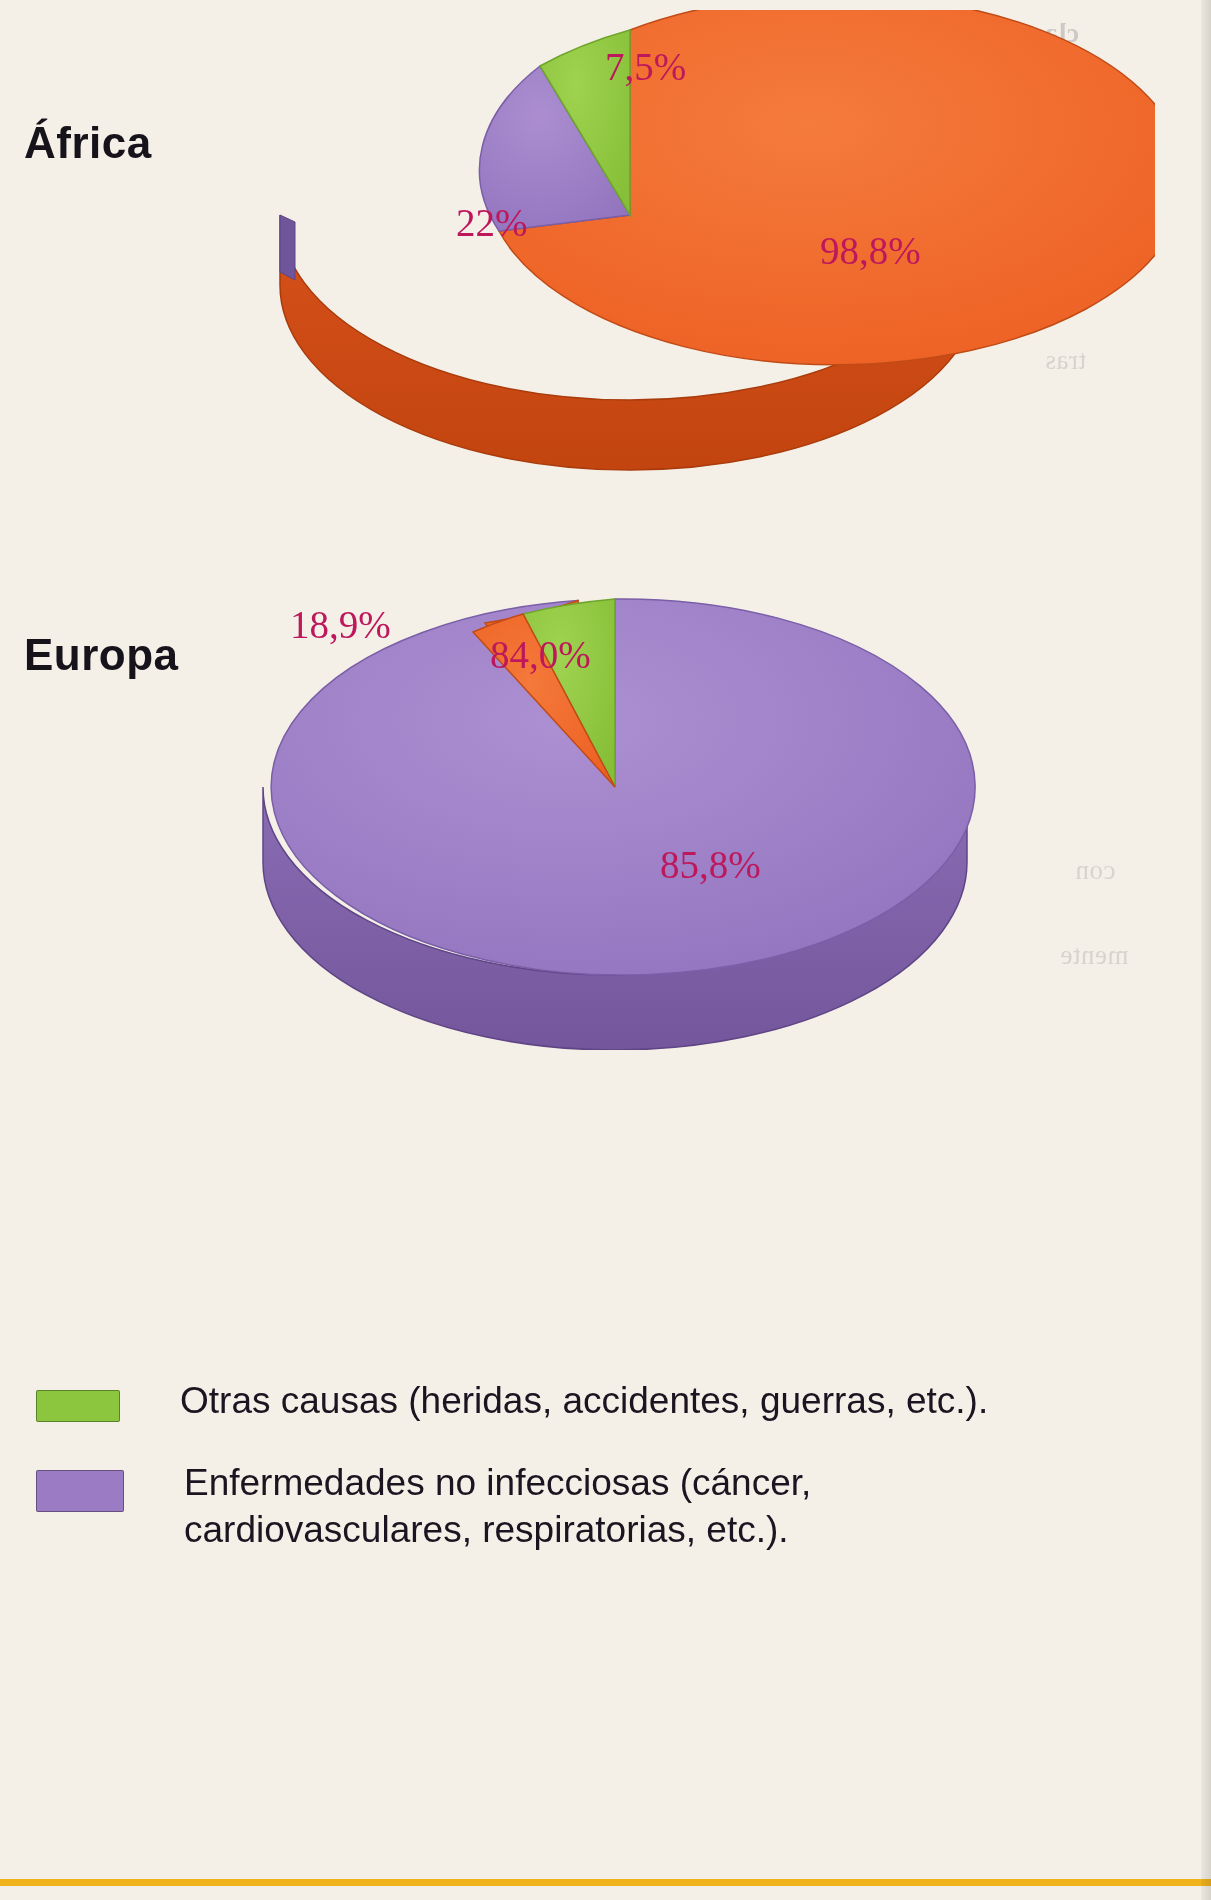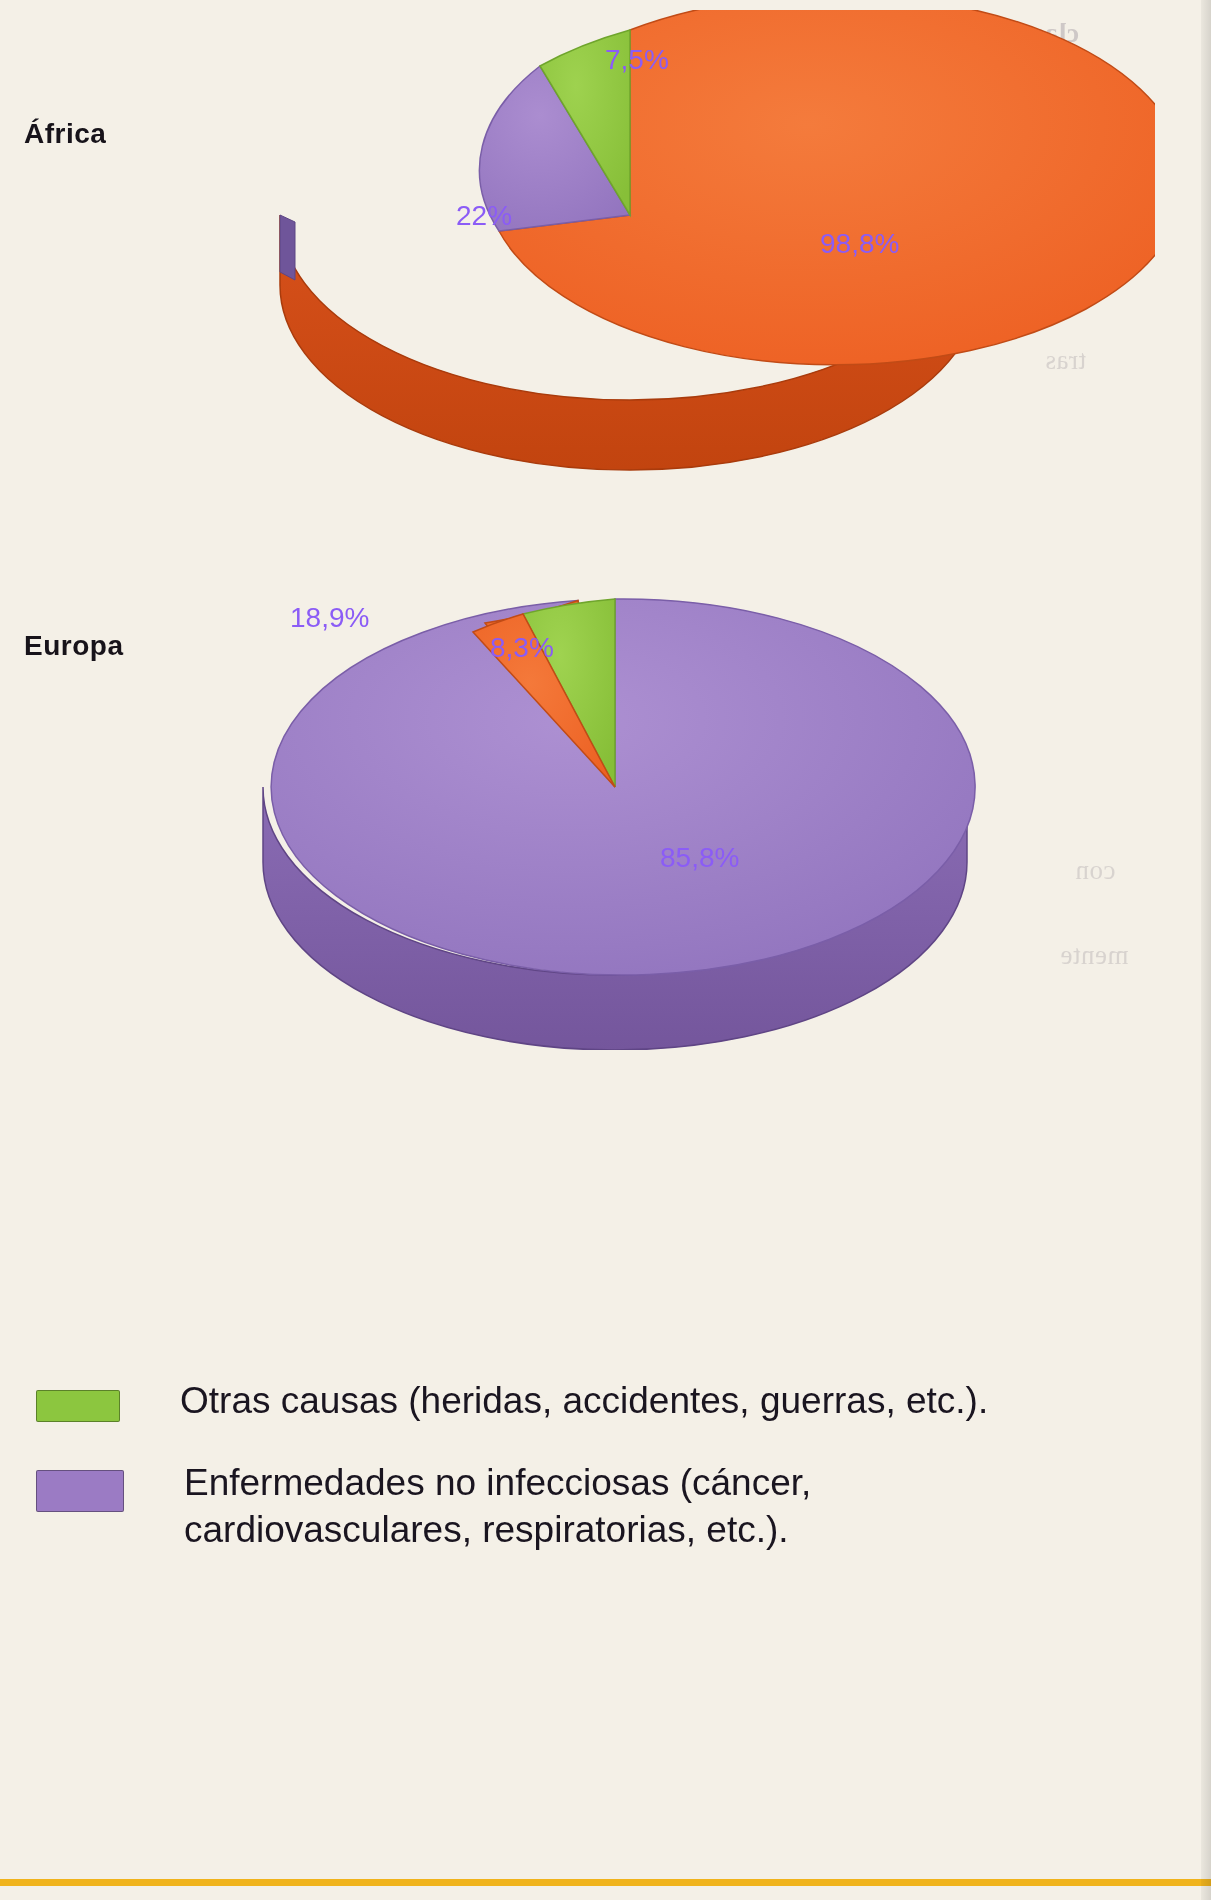--- a/index.html
+++ b/index.html
@@ -38,33 +38,33 @@
   .bleed.blue { color: rgba(90, 105, 150, 0.28); }
 
   
   .chart-block {
     position: absolute;
   }
   .region-label {
     position: absolute;
     font-family: "Liberation Sans", sans-serif;
     font-weight: bold;
-    font-size: 28px;
+    font-size: 44px;
     color: #17131a;
     letter-spacing: .5px;
   }
 
   .pie-wrap { position: absolute; }
   .pie-wrap svg { display: block; }
 
   .slice-label {
     position: absolute;
-    font-family: Liberation Sans, sans-serif;
-    font-size: 28px;
-    color: #8b5cf6;
+    font-family: Liberation Serif, serif;
+    font-size: 39px;
+    color: #be185d;
     white-space: nowrap;
   }
 
   
   #legend {
     position: absolute;
     left: 30px;
     top: 1378px;
     width: 1150px;
   }
@@ -204,21 +204,21 @@
       <path d="M 370 207 L 240 43 A 352 188 0 0 1 333 20.5 Z" fill="url(#greenTop2)" stroke="#6fa52c" stroke-width="1.5" opacity="0"></path>
 
       <path d="M 370 207 L 370 19 A 352 188 0 0 0 278 34 Z" fill="url(#greenTop2)" stroke="#6fa52c" stroke-width="1.5"></path>
 
       <path d="M 370 207 L 278 34 A 352 188 0 0 0 228 52 Z" fill="url(#orangeTop2)" stroke="#c14b16" stroke-width="1.5"></path>
     </svg>
   </div>
 
   <div class="slice-label" style="left:290px; top:22px;">18,9%</div>
   <div class="slice-label" style="left:660px; top:262px;">85,8%</div>
-  <div class="slice-label" style="left:490px; top:52px;">8,3%</div>
+  <div class="slice-label" style="left:490px; top:52px;">84,0%</div>
 </div>
 
 <div id="legend">
 
 
   <div class="legend-row">
     <div class="swatch small" style="background:#8cc63f;"></div>
     <div class="legend-text">Otras causas (heridas, accidentes, guerras, etc.).</div>
   </div>
 

